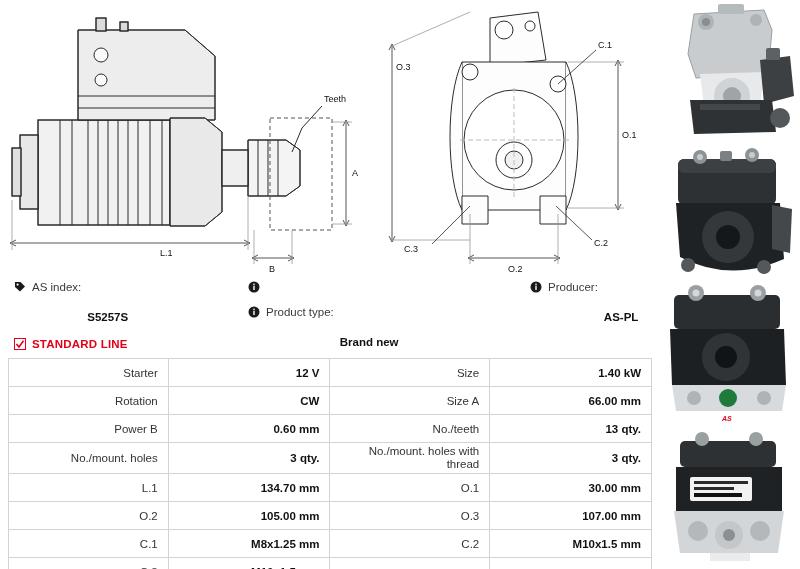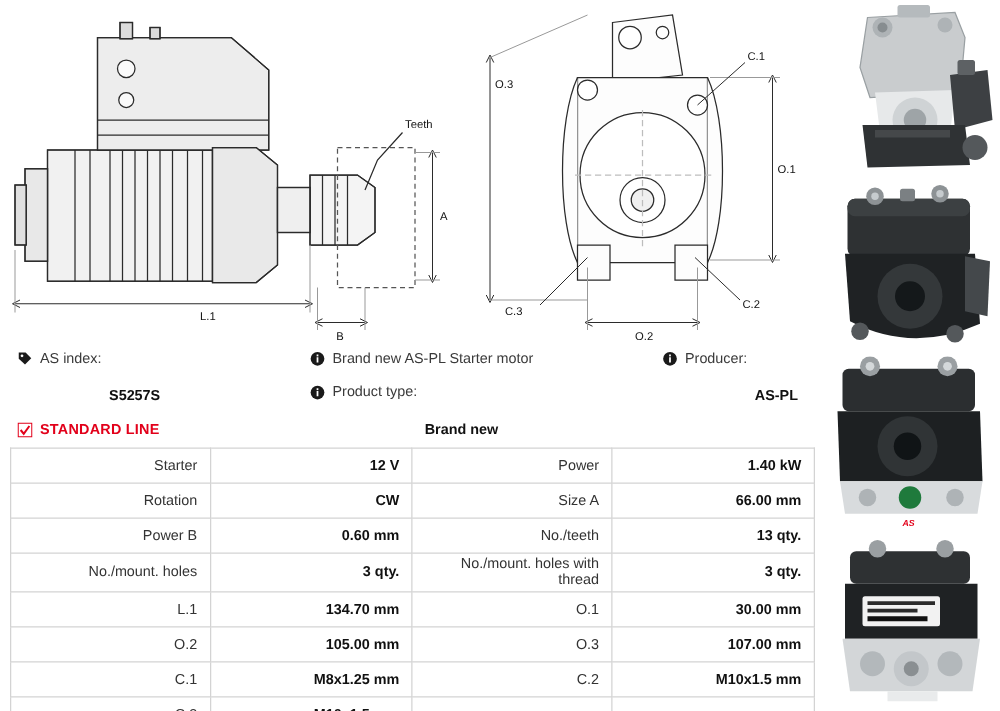--- a/index.html
+++ b/index.html
@@ -378,21 +378,20 @@
 
     <div class="info-col info-c2">
       <div class="info-line">
         <span class="icon-info">
           <svg width="12" height="12" viewBox="0 0 12 12">
             <circle cx="6" cy="6" r="5.5" fill="#1a1a1a"></circle>
             <rect x="5.3" y="4.8" width="1.4" height="4.2" fill="#ffffff"></rect>
             <rect x="5.3" y="2.6" width="1.4" height="1.5" fill="#ffffff"></rect>
           </svg>
         </span>
-        <span class="lbl">Brand new AS-PL Starter motor</span>
       </div>
       <div class="info-line">
         <span class="icon-info">
           <svg width="12" height="12" viewBox="0 0 12 12">
             <circle cx="6" cy="6" r="5.5" fill="#1a1a1a"></circle>
             <rect x="5.3" y="4.8" width="1.4" height="4.2" fill="#ffffff"></rect>
             <rect x="5.3" y="2.6" width="1.4" height="1.5" fill="#ffffff"></rect>
           </svg>
         </span>
         <span class="lbl">Product type:</span>
@@ -414,21 +413,21 @@
       </div>
     </div>
 
   </div>
 
   <table class="spec">
     <tbody>
       <tr>
         <td class="k">Starter</td>
         <td class="v">12 V</td>
-        <td class="k">Power</td>
+        <td class="k">Size</td>
         <td class="v">1.40 kW</td>
       </tr>
       <tr>
         <td class="k">Rotation</td>
         <td class="v">CW</td>
         <td class="k">Size A</td>
         <td class="v">66.00 mm</td>
       </tr>
       <tr>
         <td class="k">Power B</td>

